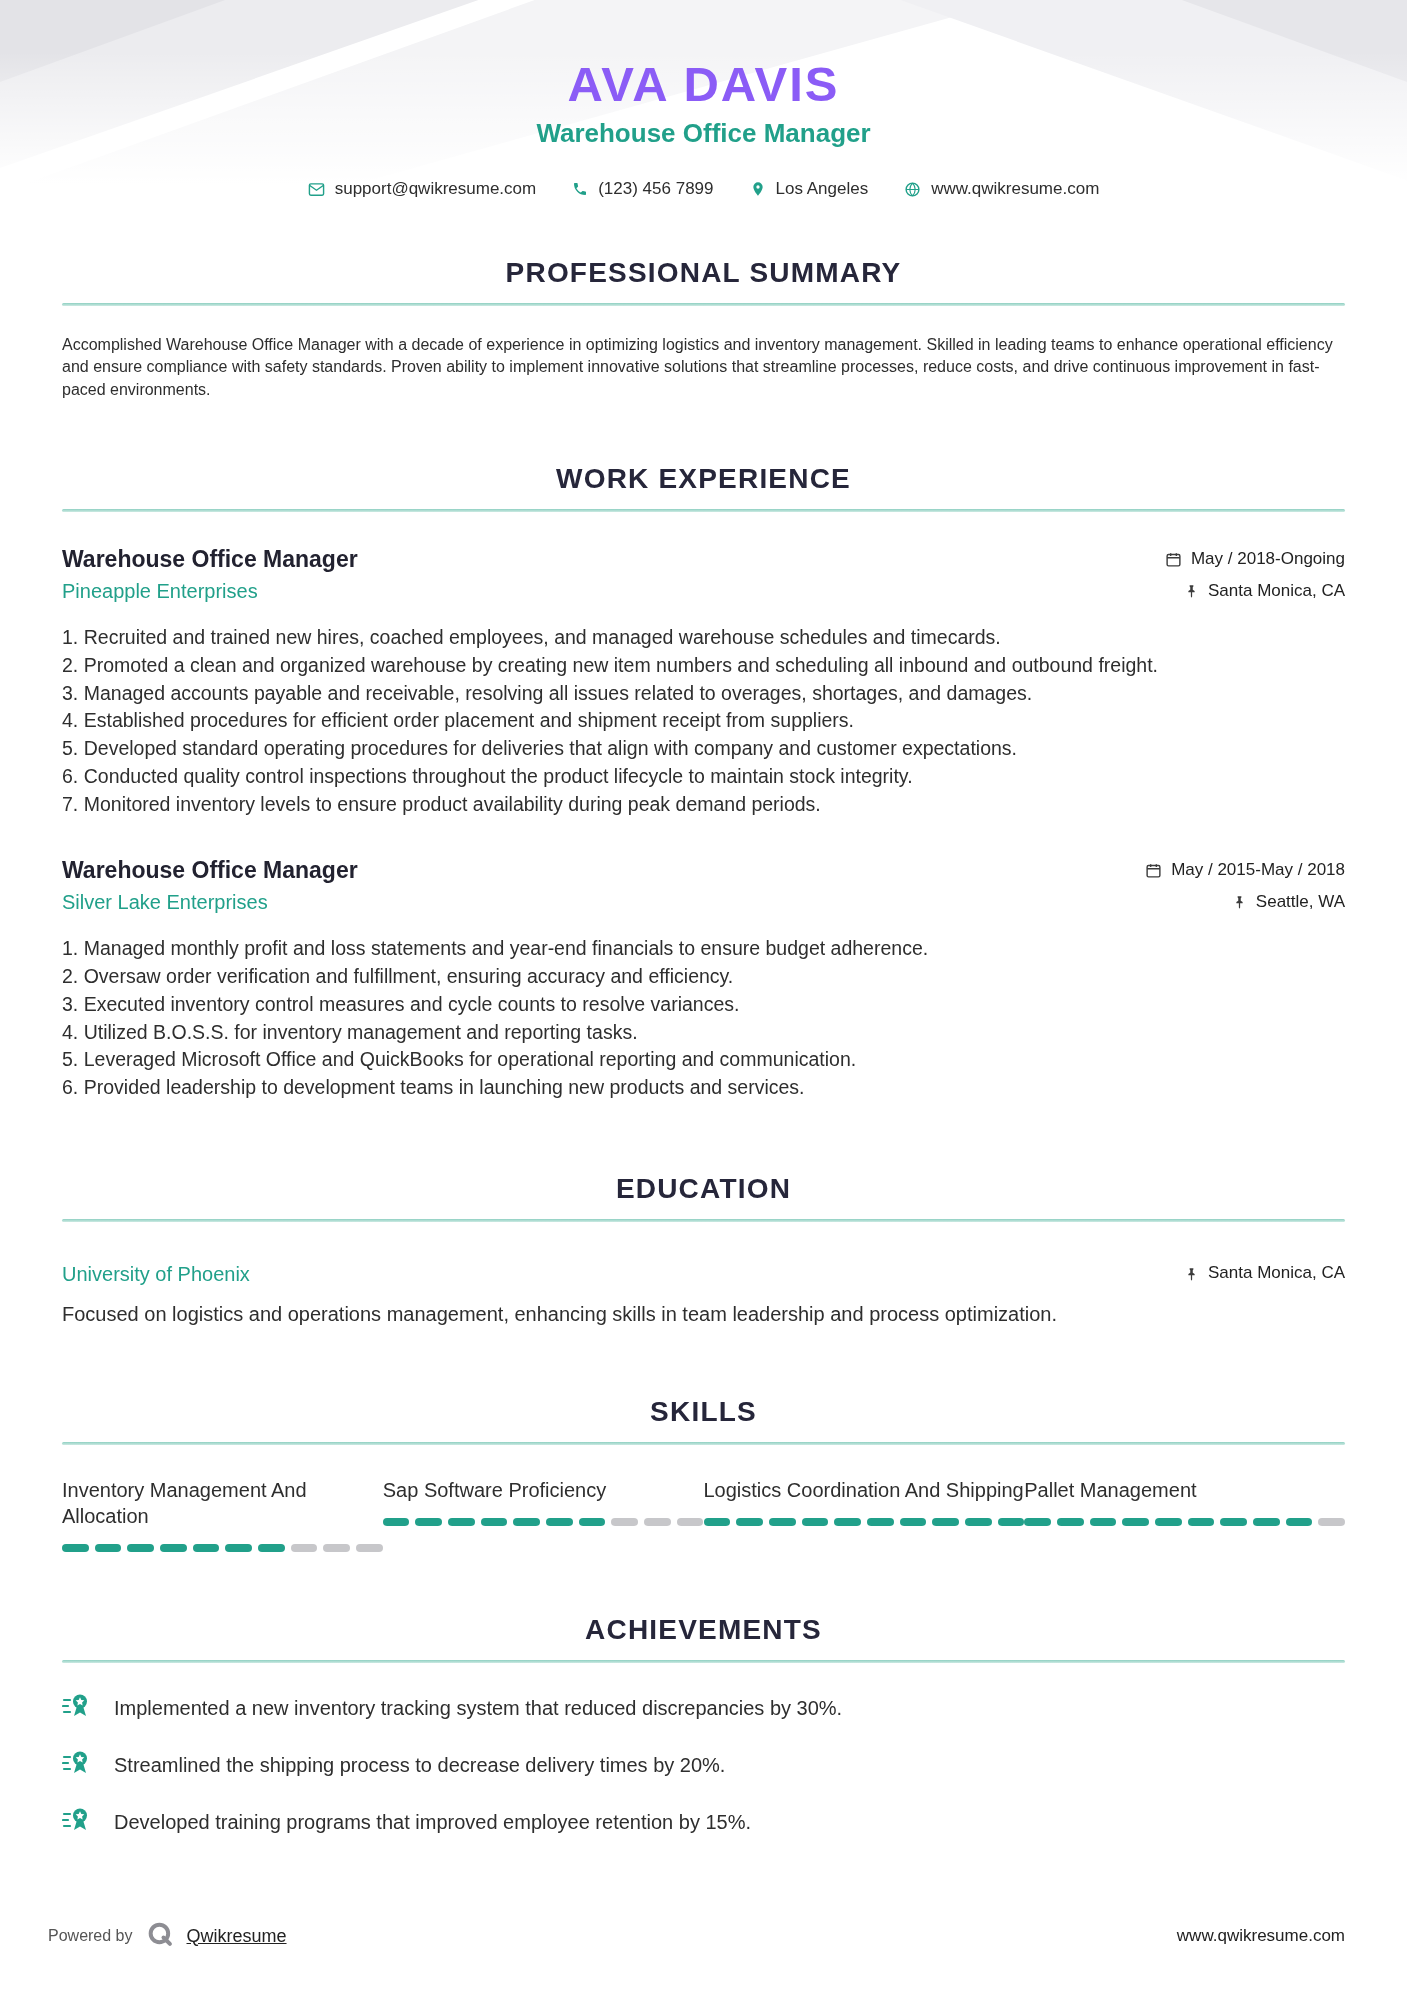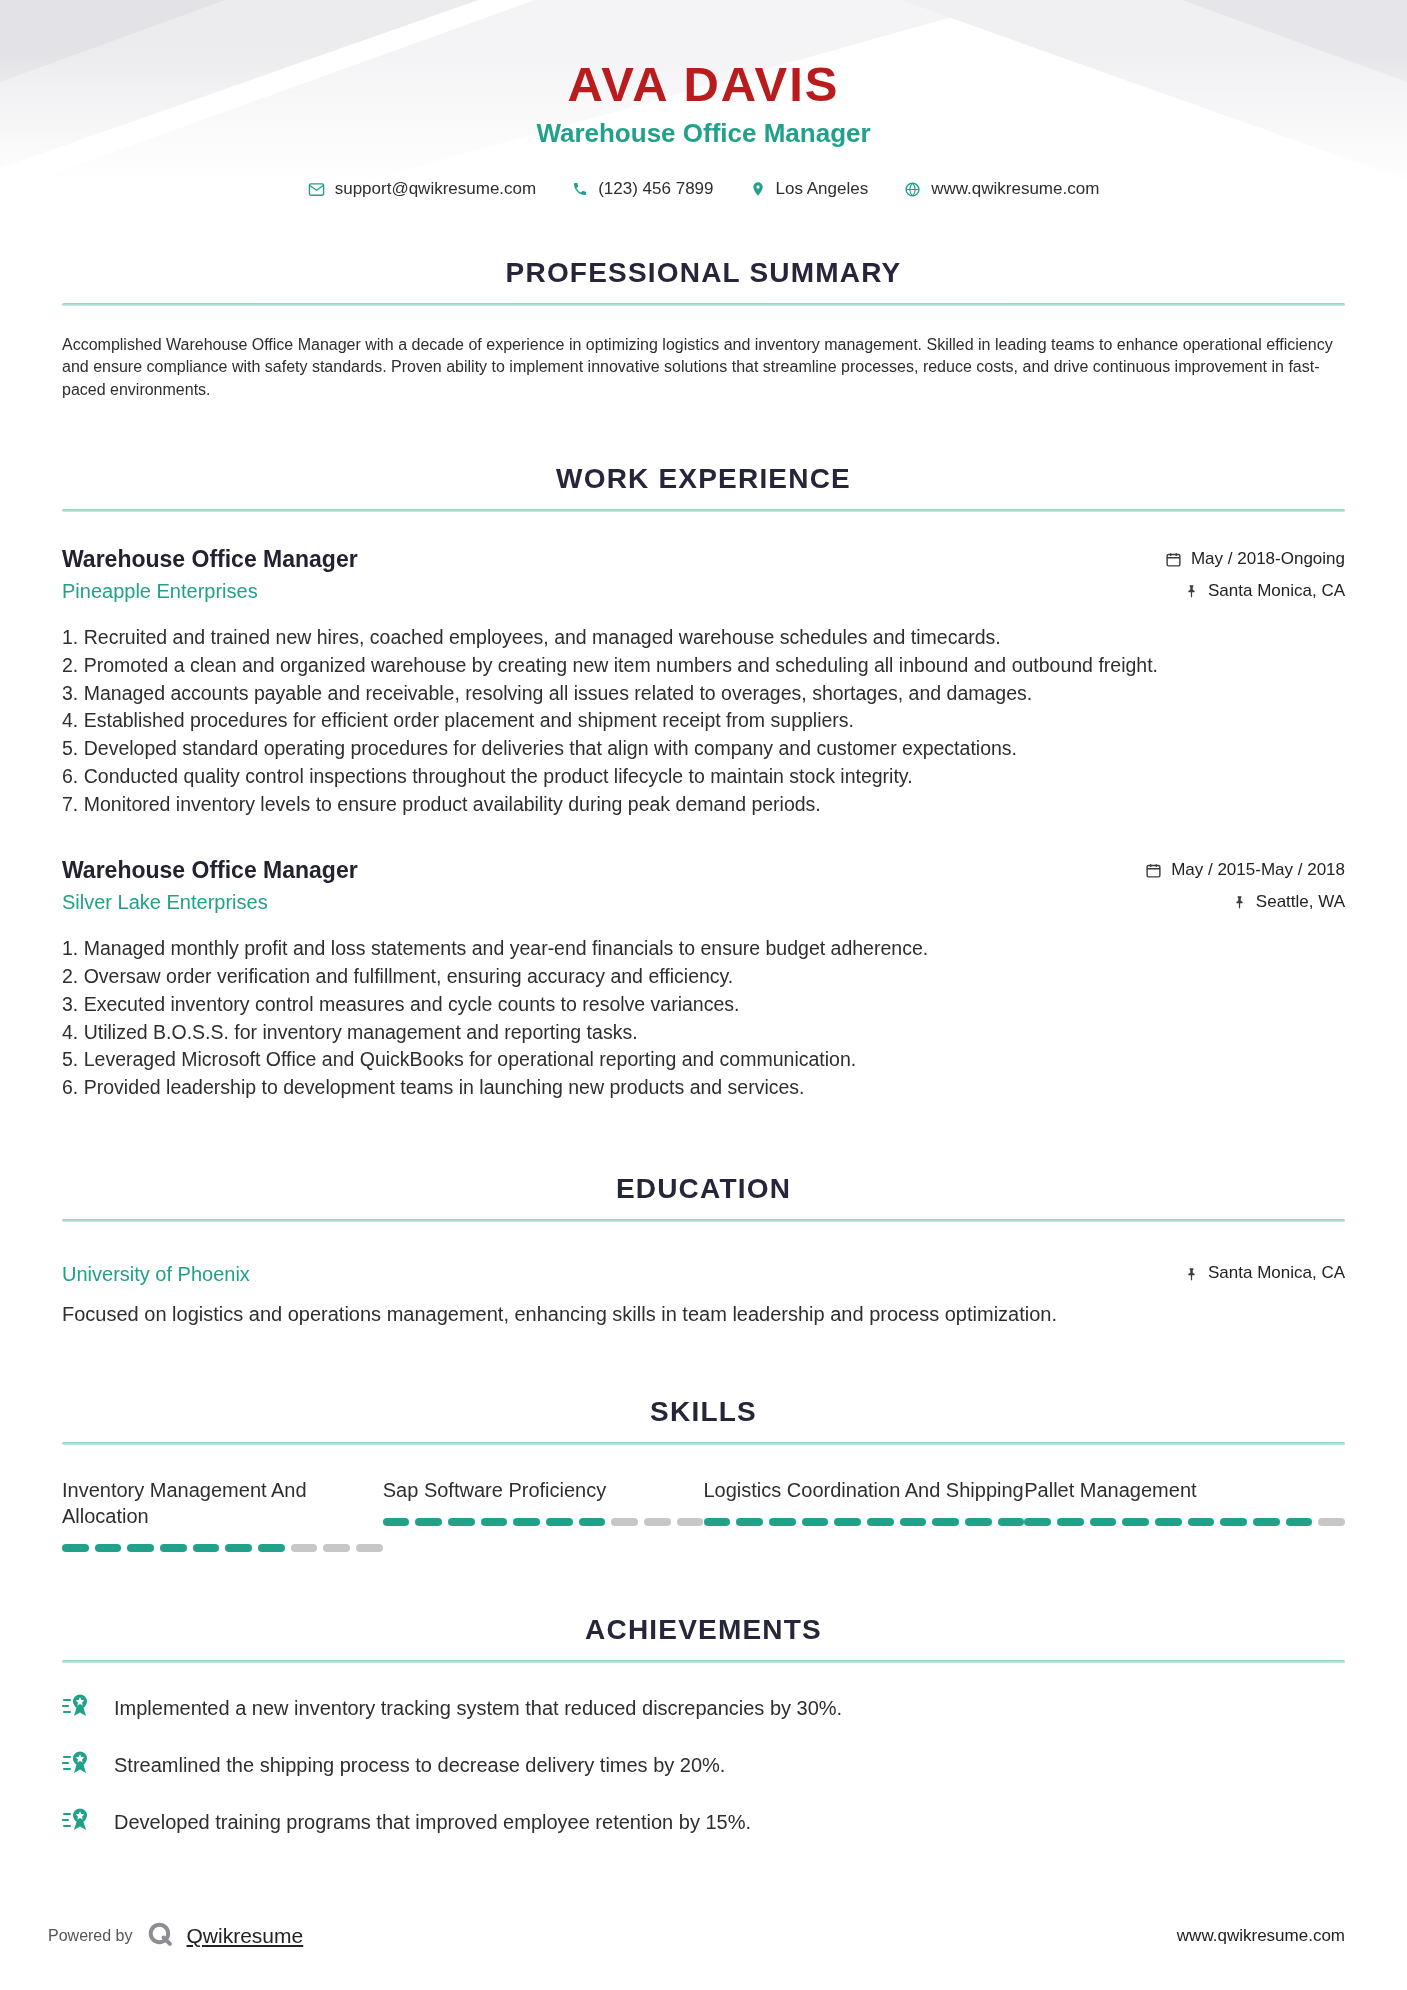--- a/index.html
+++ b/index.html
@@ -14,21 +14,21 @@
   .sh1 { clip-path:polygon(0 0, 34% 0, 0 82%); background:#ececef; }
   .sh2 { clip-path:polygon(0 0, 16% 0, 0 40%); background:#e3e3e7; }
   .sh3 { clip-path:polygon(38% 0, 72% 0, 20% 100%, 0 100%, 0 94%); background:#f4f4f6; }
   .sh4 { clip-path:polygon(64% 0, 100% 0, 100% 88%); background:#f0f0f3; }
   .sh5 { clip-path:polygon(84% 0, 100% 0, 100% 40%); background:#e6e6ea; }
   .fade { background:linear-gradient(180deg, rgba(255,255,255,0) 25%, #ffffff 90%); }
 
   .content { position:relative; padding:0 62px; }
 
   
-  .name { text-align:center; padding-top:56px; font-size:49px; font-weight:700; letter-spacing:2px; color:#b91c1c; }
+  .name { text-align:center; padding-top:56px; font-size:49px; font-weight:700; letter-spacing:2px; color:#8b5cf6; }
   .person-title { text-align:center; color:#21a08a; font-size:26px; font-weight:700; margin-top:6px; }
   .contact-row { display:flex; justify-content:center; align-items:center; gap:36px; margin-top:30px; font-size:17px; color:#2e2e2e; }
   .contact-item { display:flex; align-items:center; gap:10px; }
   .contact-item svg { display:block; }
 
   
   .section { margin-top:58px; }
   .section-heading { text-align:center; font-size:28px; font-weight:700; letter-spacing:1.2px; color:#26263a; }
   .section-rule { height:3px; background:linear-gradient(180deg,#8fd0c2,#cdeae3); border-radius:2px; margin-top:14px; }
 
@@ -58,21 +58,21 @@
   
   .ach-list { margin-top:30px; }
   .ach-item { display:flex; align-items:center; gap:22px; margin-top:26px; font-size:20px; }
   .ach-item:first-child { margin-top:30px; }
   .ach-icon { flex:0 0 auto; }
 
   
   .footer { position:absolute; left:48px; right:62px; bottom:38px; display:flex; justify-content:space-between; align-items:center; }
   .powered { display:flex; align-items:center; gap:13px; }
   .powered-label { font-size:16px; color:#555; }
-  .brand-link { font-size:21px; color:#222; text-decoration:underline; cursor:pointer; }
+  .brand-link { font-size:18px; color:#222; text-decoration:underline; cursor:pointer; }
   .site-link { font-size:17px; color:#222; cursor:pointer; }
 </style>
 </head>
 <body>
 
 <div class="page">
 
   <div class="banner">
     <div class="sh sh3"></div>
     <div class="sh sh1"></div>

